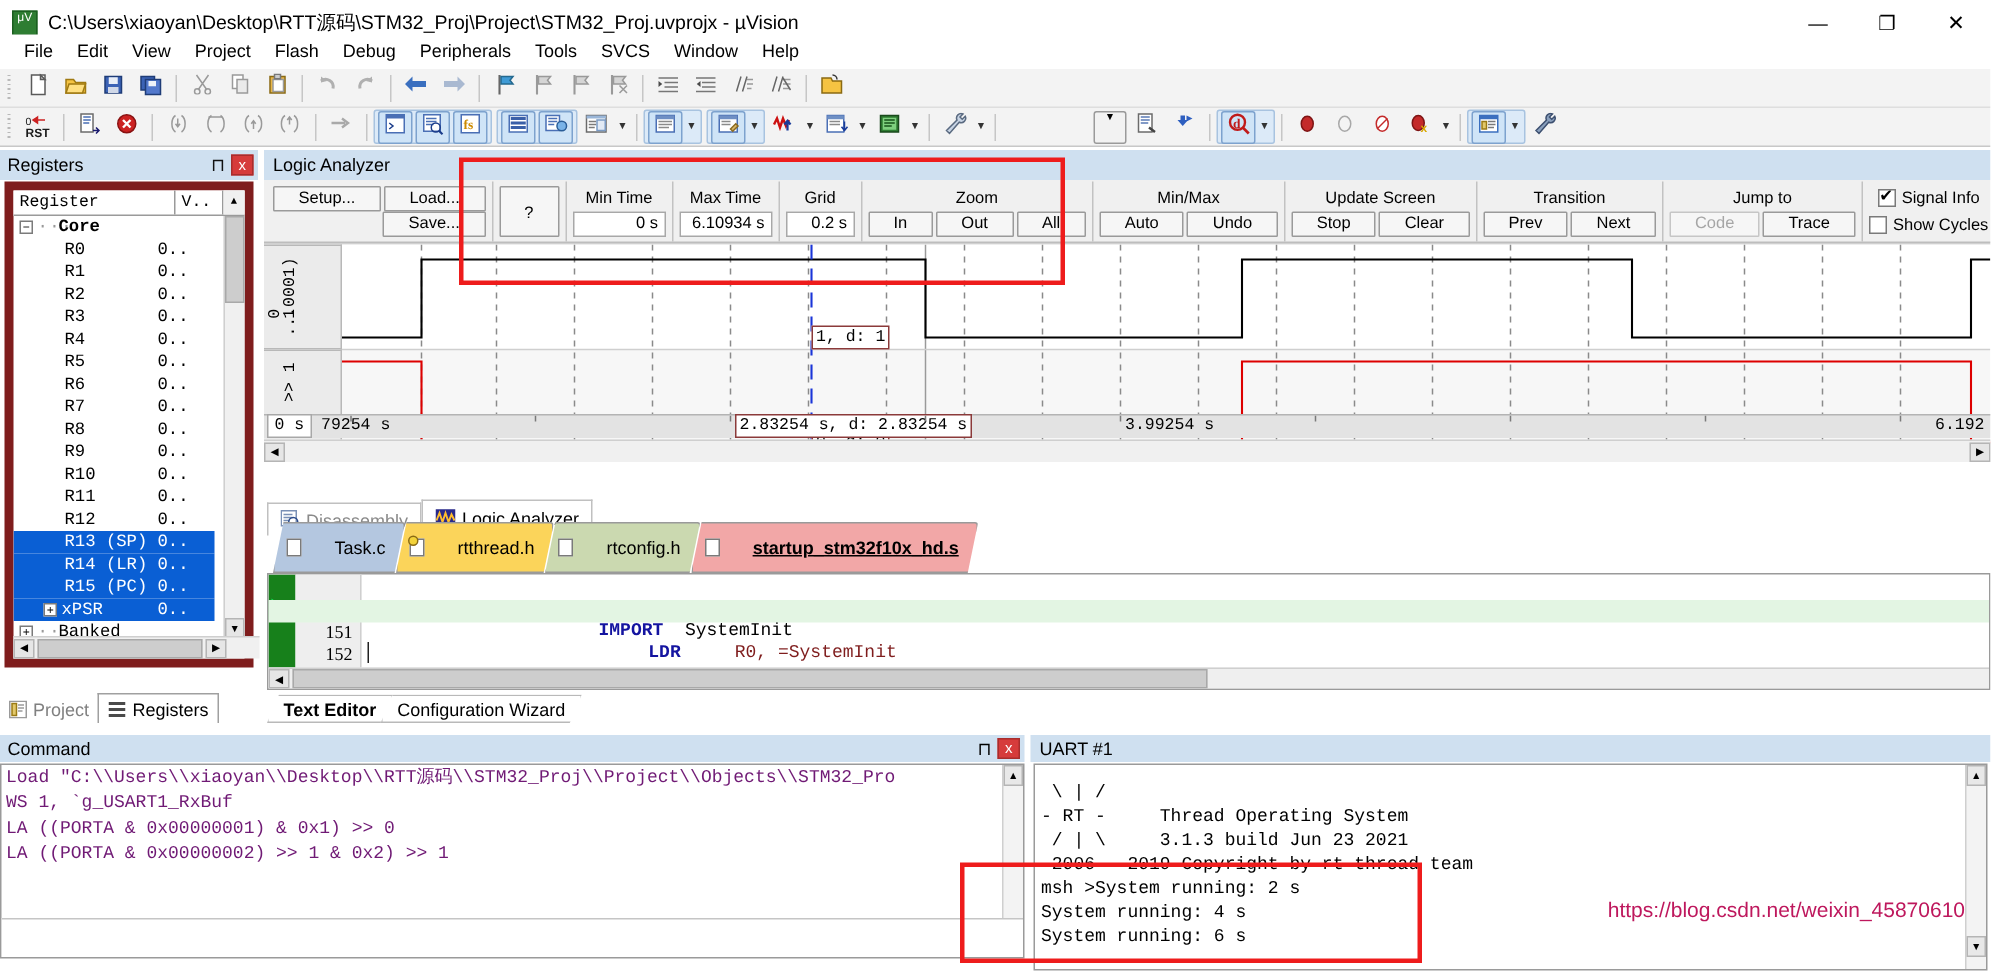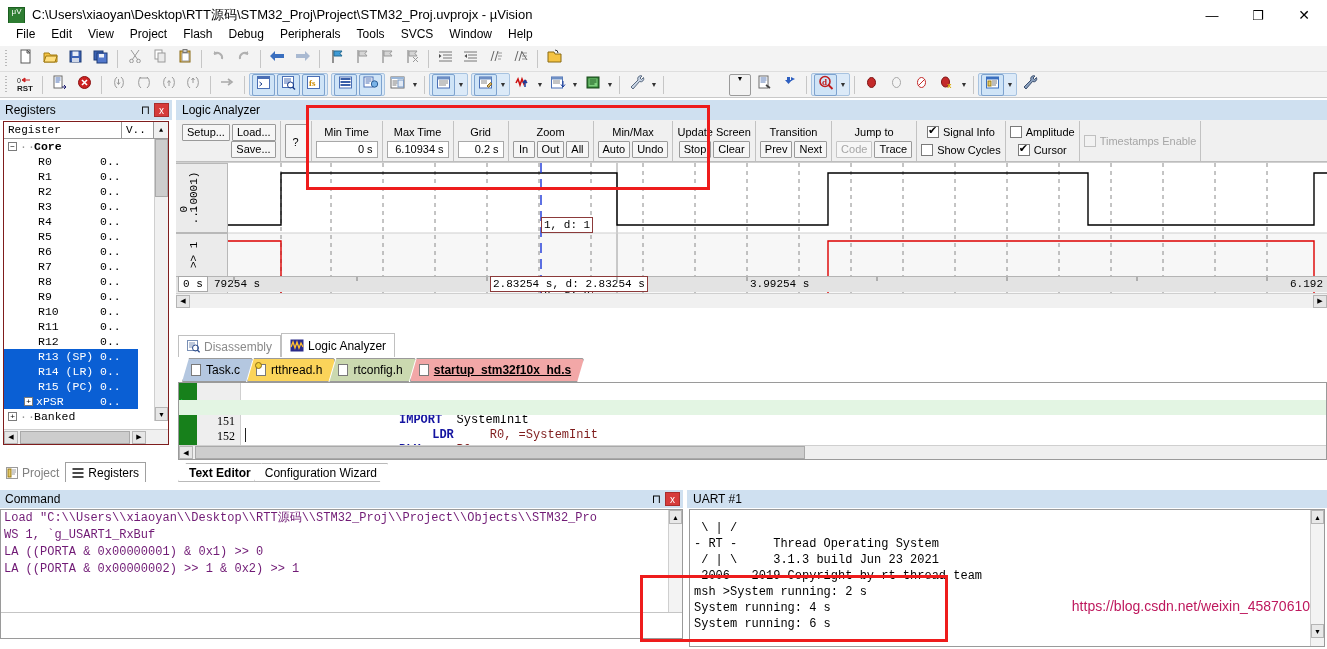--- a/index.html
+++ b/index.html
@@ -66,21 +66,21 @@
   .reg-panel { position:absolute; left:0; top:100px; width:172px; height:360px; background:#ffffff; }
   .panel-head {
     height:20px; background:#cfe0f0; display:flex; align-items:center;
     font-size:12px; color:#000; padding-left:5px; position:relative;
   }
   .panel-head .pin { position:absolute; right:22px; top:3px; font-size:12px; color:#111;}
   .panel-head .xbtn { position:absolute; right:3px; top:3px; width:15px; height:14px;
       background:#d63b3b; color:#fff; font-size:10px; text-align:center; line-height:14px;
       border:1px solid #a82d2d;}
   .reg-body { position:absolute; left:3px; top:21px; width:166px; height:324px;
-              border:1px solid #7f1d1d; background:#fff; }
+              border:6px solid #7f1d1d; background:#fff; }
   .reg-hdr { display:flex; height:17px; border-bottom:1px solid #9a9a9a; background:#fff;
              font-family:"Liberation Mono", monospace; font-size:11px;}
   .reg-hdr .c1 { flex:1; padding-left:4px; border-right:1px solid #9a9a9a; line-height:17px;}
   .reg-hdr .c2 { width:32px; padding-left:4px; border-right:1px solid #9a9a9a; line-height:17px;}
   .reg-hdr .up { width:14px; display:flex;align-items:center;justify-content:center;
                  background:#f0f0f0; font-size:7px;}
   .reg-scroll { position:relative; height:282px; overflow:hidden; }
   .reg-rows { position:absolute; left:0; top:0; width:134px; }
   .reg-row { height:15px; font-family:"Liberation Mono", monospace; font-size:11.5px;
              display:flex; align-items:center; white-space:nowrap; color:#000; }
@@ -116,21 +116,21 @@
              font-size:12px; padding-left:6px; }
   .la-toolbar { position:relative; height:42px; background:#f0f0f0; border-bottom:1px solid #bdbdbd;
                 display:flex; align-items:stretch; padding:1px 2px 0 2px;}
   .la-grp { display:flex; flex-direction:column; align-items:center; justify-content:center;
             border-right:1px solid #c2c2c2; padding:0 4px; }
   .la-grp:last-child{border-right:none;}
   .la-lbl { font-size:11px; color:#000; height:17px; line-height:17px; white-space:nowrap;}
   .la-row { display:flex; gap:2px; }
   .btn {
     border:1px solid #9a9a9a; background:#f6f6f6; font-size:11px; color:#000;
-    padding:1px 4px; min-width:22px; text-align:center; border-radius:1px; height:17px;
+    padding:1px 16px; min-width:22px; text-align:center; border-radius:1px; height:17px;
     line-height:13px; white-space:nowrap;
   }
   .btn.disabled { color:#a6a6a6; border-color:#c6c6c6; }
   .field {
     border:1px solid #a8a8a8; background:#fff; font-size:11px; text-align:right;
     padding:1px 4px; height:17px; line-height:13px; min-width:52px; white-space:nowrap;
   }
   .la-stack { display:flex; flex-direction:column; justify-content:center; gap:2px; }
   .cbline { display:flex; align-items:center; gap:4px; font-size:11px; white-space:nowrap; height:16px;}
   .cb { width:12px; height:12px; border:1px solid #7a7a7a; background:#fff; position:relative;
@@ -164,21 +164,21 @@
   
   .ed-tabs { position:absolute; left:178px; top:331px; width:1149px; height:26px;
              background:#fff; display:flex; align-items:flex-end; }
   .ed-tab { height:22px; display:flex; align-items:center; gap:4px; padding:0 8px;
             font-size:12px; color:#8a8a8a; border:1px solid #c0c0c0; border-bottom:none;
             background:#fff;}
   .ed-tab.sel { color:#000; height:24px; background:#fff; }
 
   .file-tabs { position:absolute; left:182px; top:360px; width:1145px; height:22px; display:flex;
                align-items:flex-end; }
-  .ftab { height:24px; display:flex; align-items:center; gap:5px; padding:0 12px 0 8px; font-size:12px;
+  .ftab { height:34px; display:flex; align-items:center; gap:22px; padding:0 12px 0 8px; font-size:12px;
           color:#000; border:1px solid #9a9a9a; margin-right:-6px;
           clip-path: polygon(7px 0, 100% 0, calc(100% - 7px) 100%, 0 100%);
           border-radius:2px 2px 0 0; }
   .ftab.sel { font-weight:bold; text-decoration:underline; }
   .doc-ico { width:10px; height:12px; background:#fff; border:1px solid #7a7a7a; position:relative;}
 
   .code-area { position:absolute; left:178px; top:382px; width:1149px; height:78px;
                background:#fff; border:1px solid #9a9a9a; overflow:hidden; }
   .gutter-green { position:absolute; left:0; top:0; width:18px; height:62px; background:#17801b;}
   .arrow-marker { position:absolute; left:2px; top:16px; width:0;height:0;

